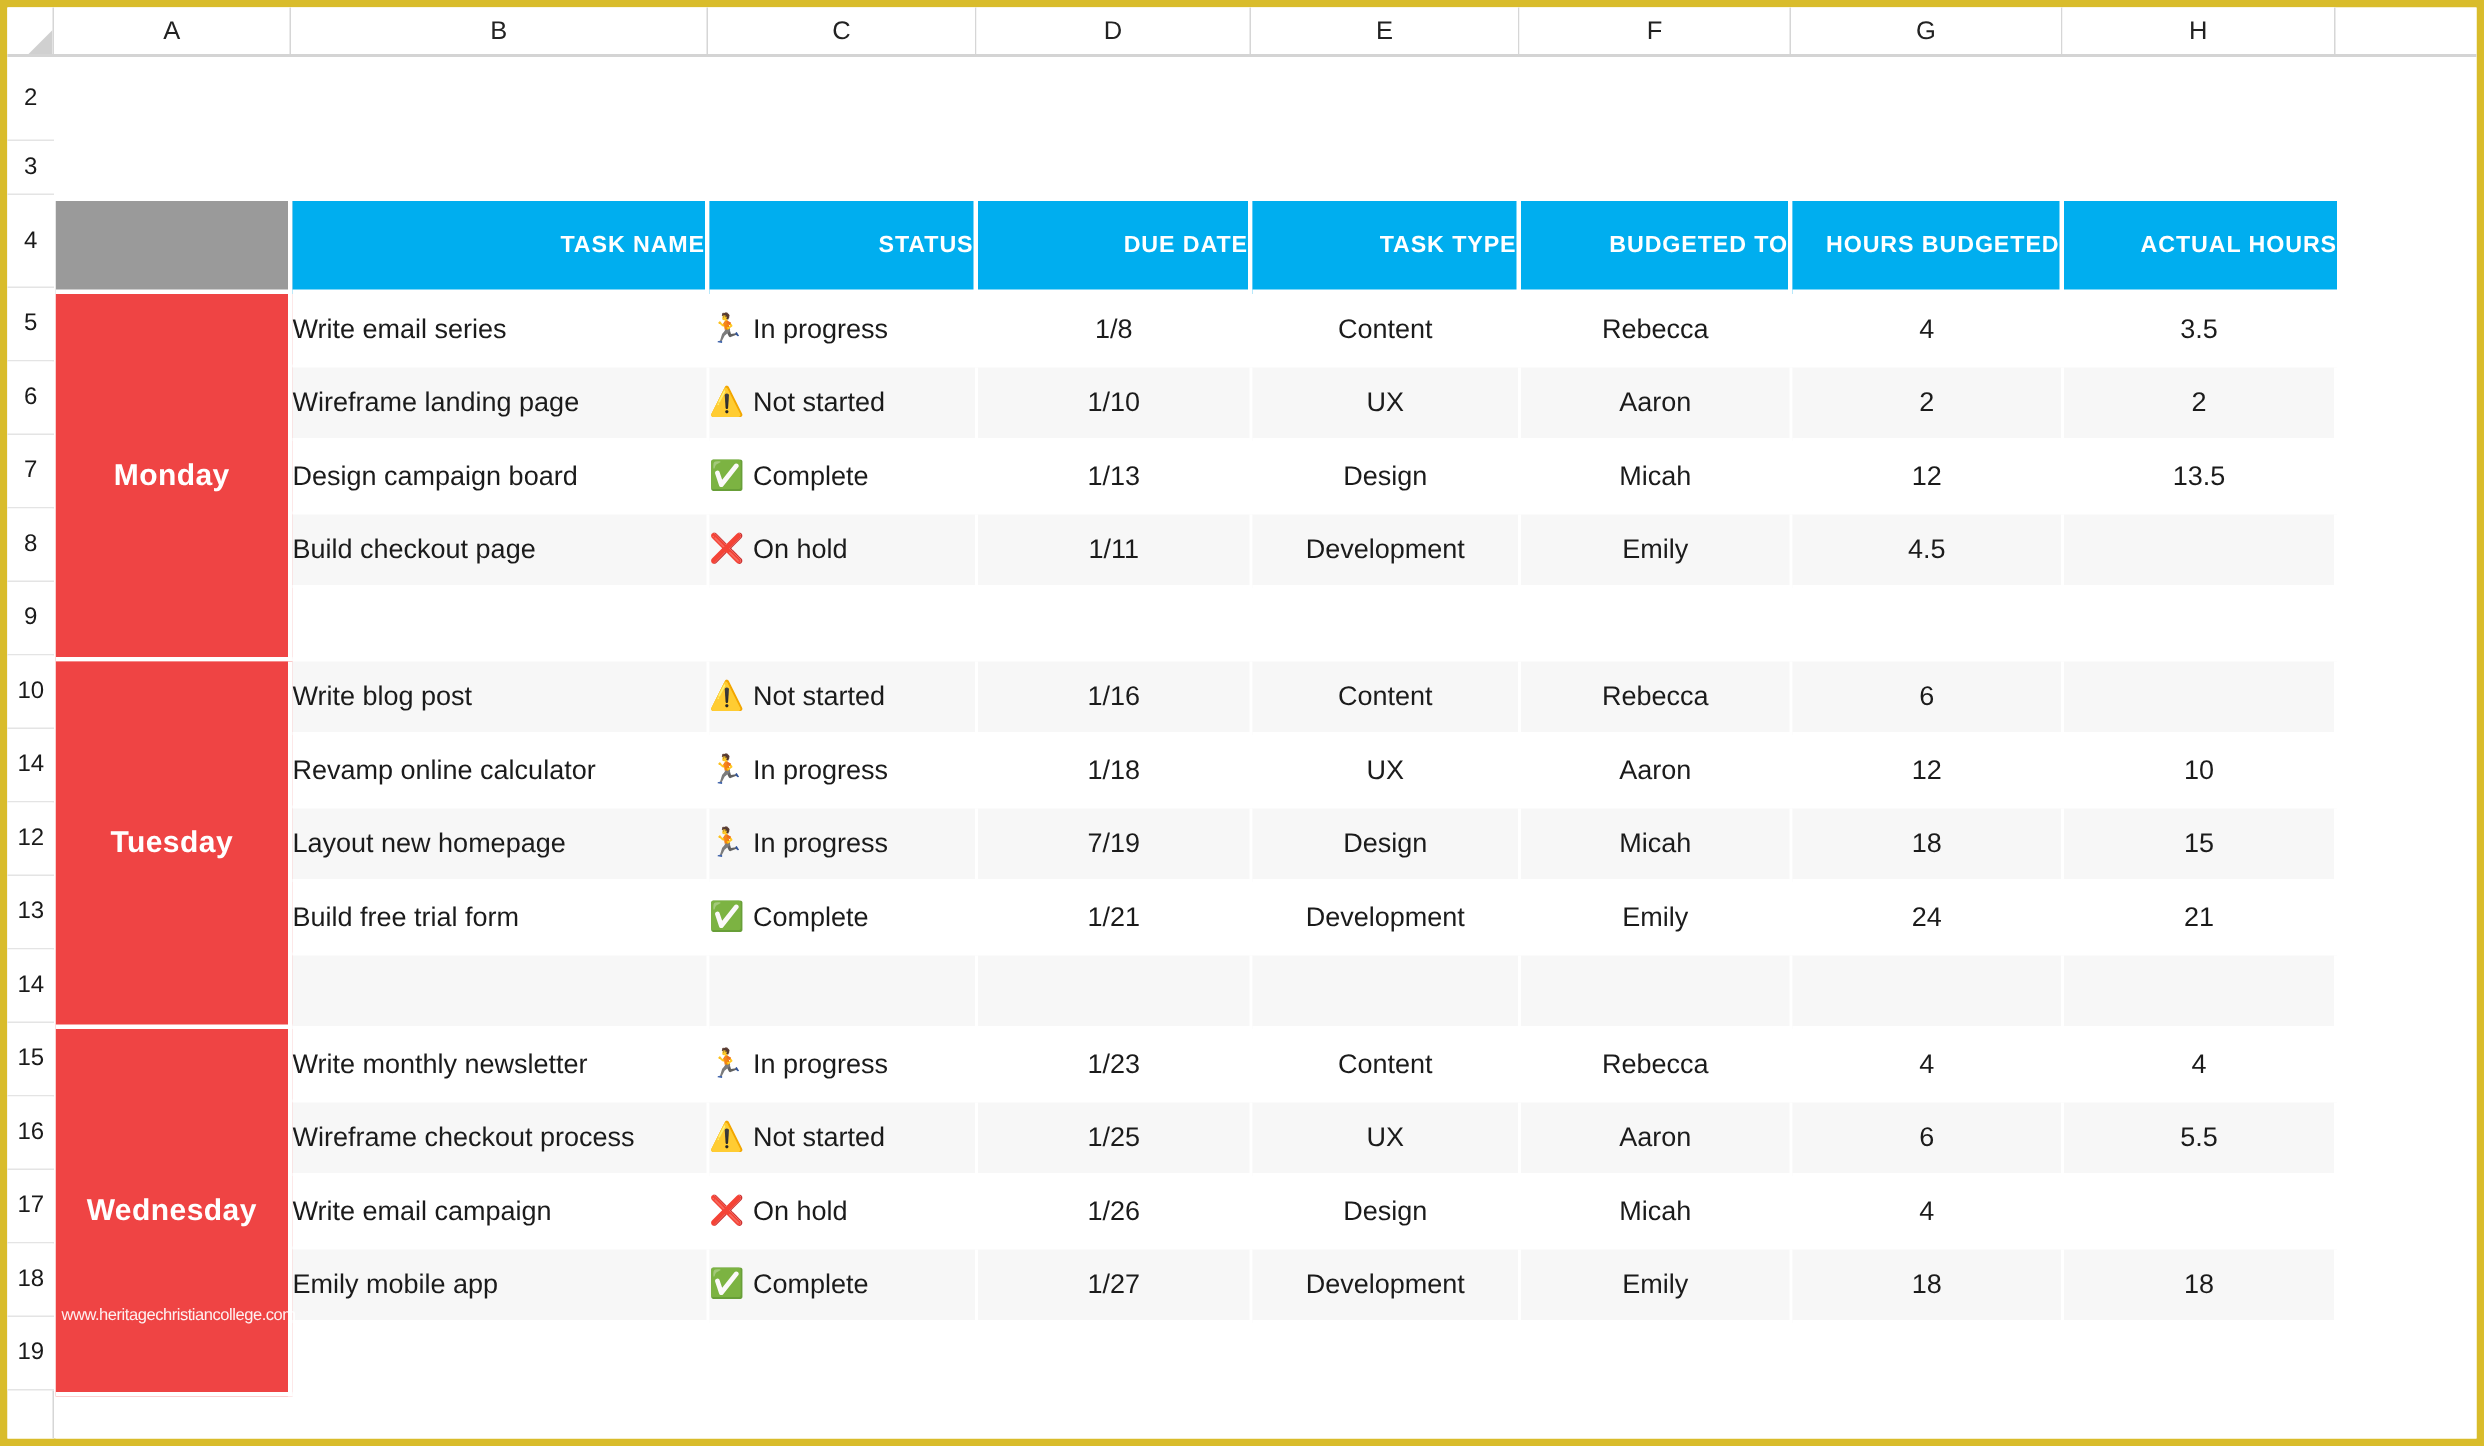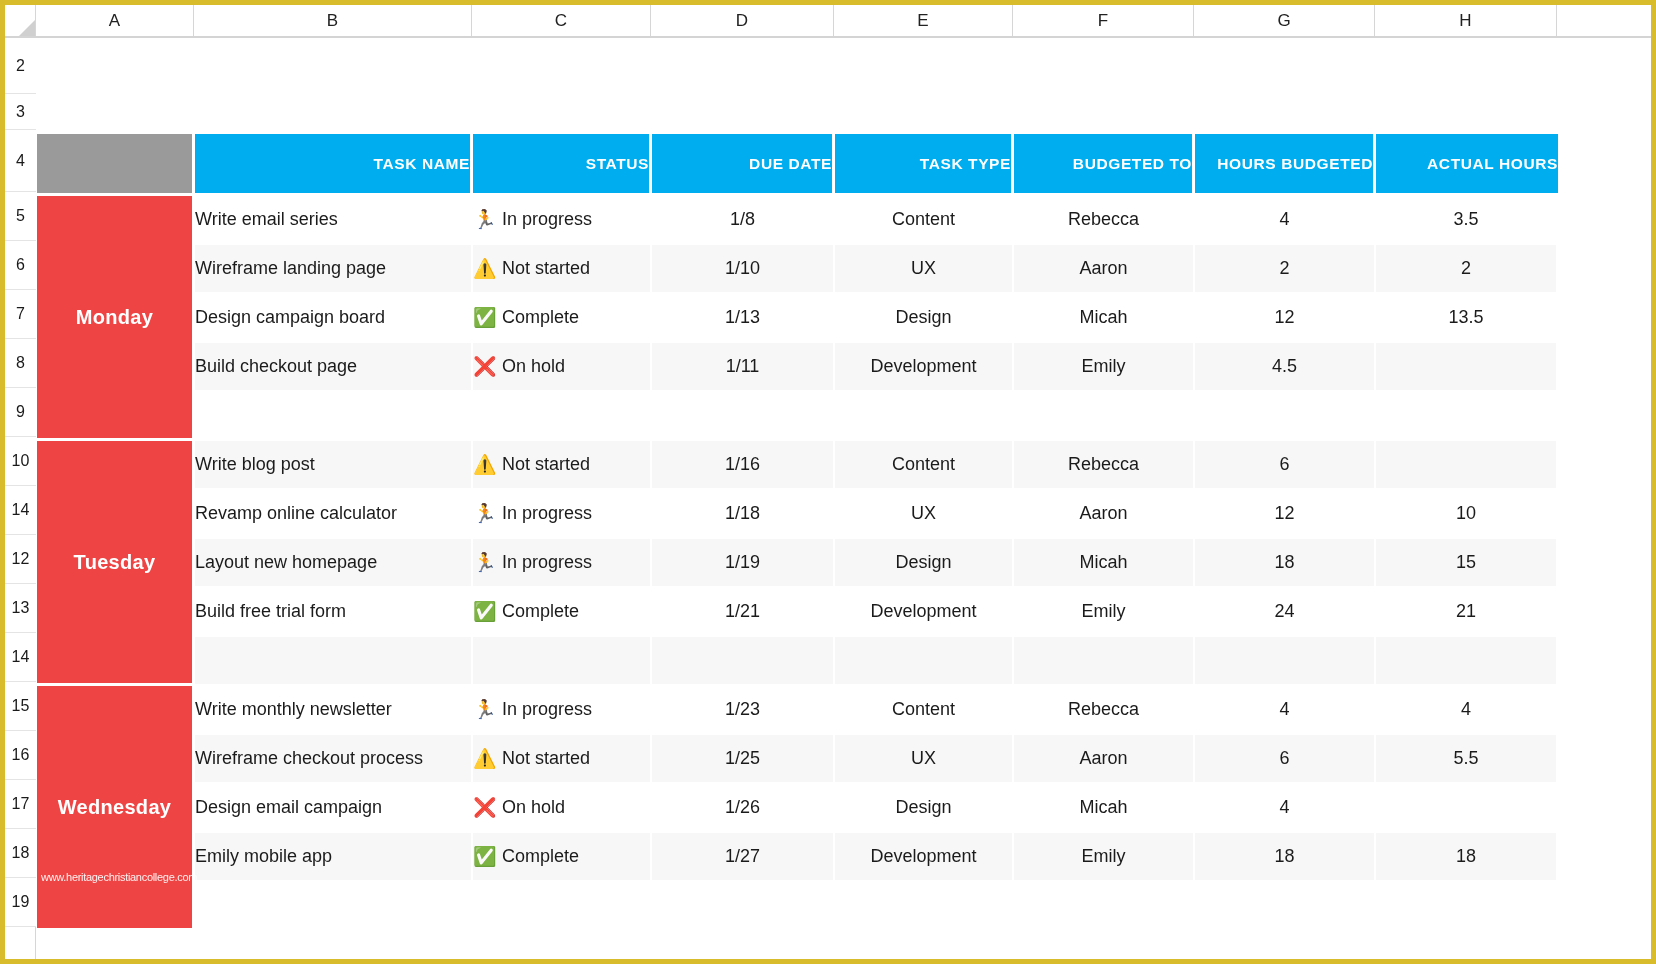--- a/index.html
+++ b/index.html
@@ -352,21 +352,21 @@
             <td class="dcell c-center stripe-a">Aaron</td>
             <td class="dcell c-center stripe-a">12</td>
             <td class="dcell c-center stripe-a">10</td>
           </tr>
           <tr>
             <td class="dcell c-task stripe-b">Layout new homepage</td>
             <td class="dcell c-status stripe-b"><span class="status-inner">
                 <span class="status-ico">🏃</span>
                 <span>In progress</span>
               </span></td>
-            <td class="dcell c-center stripe-b">1/19</td>
+            <td class="dcell c-center stripe-b">7/19</td>
             <td class="dcell c-center stripe-b">Design</td>
             <td class="dcell c-center stripe-b">Micah</td>
             <td class="dcell c-center stripe-b">18</td>
             <td class="dcell c-center stripe-b">15</td>
           </tr>
           <tr>
             <td class="dcell c-task stripe-a">Build free trial form</td>
             <td class="dcell c-status stripe-a"><span class="status-inner">
                 <span class="status-ico">✅</span>
                 <span>Complete</span>
@@ -405,21 +405,21 @@
                 <span class="status-ico">⚠️</span>
                 <span>Not started</span>
               </span></td>
             <td class="dcell c-center stripe-b">1/25</td>
             <td class="dcell c-center stripe-b">UX</td>
             <td class="dcell c-center stripe-b">Aaron</td>
             <td class="dcell c-center stripe-b">6</td>
             <td class="dcell c-center stripe-b">5.5</td>
           </tr>
           <tr>
-            <td class="dcell c-task stripe-a">Design email campaign</td>
+            <td class="dcell c-task stripe-a">Write email campaign</td>
             <td class="dcell c-status stripe-a"><span class="status-inner">
                 <span class="status-ico">❌</span>
                 <span>On hold</span>
               </span></td>
             <td class="dcell c-center stripe-a">1/26</td>
             <td class="dcell c-center stripe-a">Design</td>
             <td class="dcell c-center stripe-a">Micah</td>
             <td class="dcell c-center stripe-a">4</td>
             <td class="dcell c-center stripe-a"></td>
           </tr>

